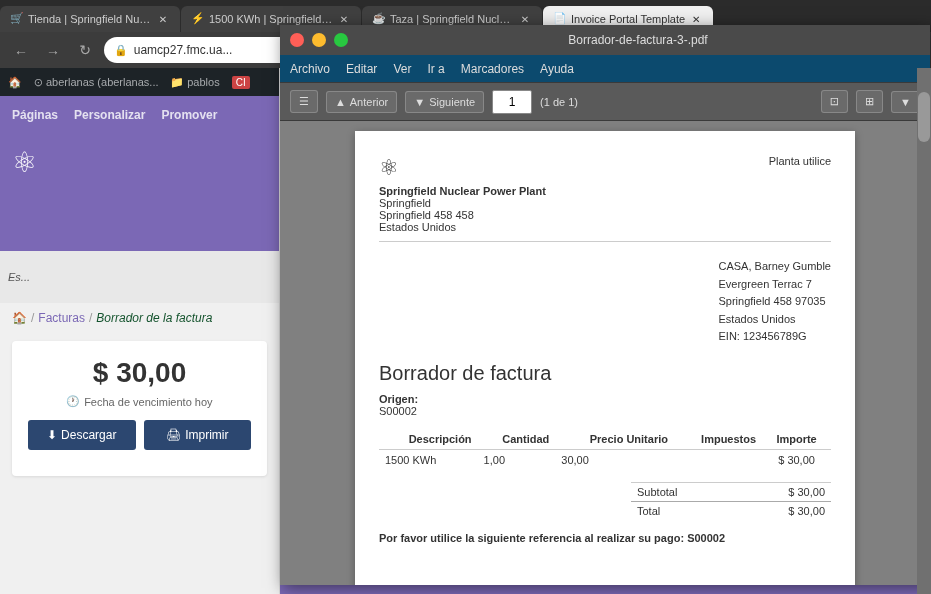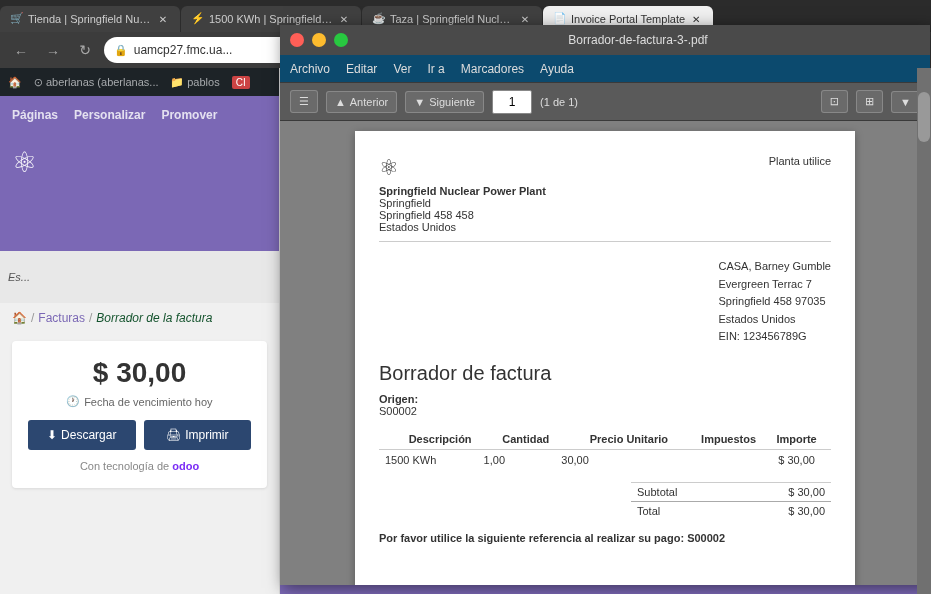--- a/index.html
+++ b/index.html
@@ -149,24 +149,20 @@
     <div class="btn-row">
       <button class="btn-download">
         <span>⬇</span>
         <span>Descargar</span>
       </button>
       <button class="btn-print">
         <span>🖨</span>
         <span>Imprimir</span>
       </button>
     </div>
-    <div class="powered-by">
-      <span>Con tecnología de</span>
-      <span class="odoo-brand">odoo</span>
-    </div>
   </div>
 </div>
 
 <div class="pdf-viewer">
   <div class="pdf-title-bar">
     <div class="pdf-win-btn close"></div>
     <div class="pdf-win-btn min"></div>
     <div class="pdf-win-btn max"></div>
     <div class="pdf-title">Borrador-de-factura-3-.pdf</div>
   </div>

